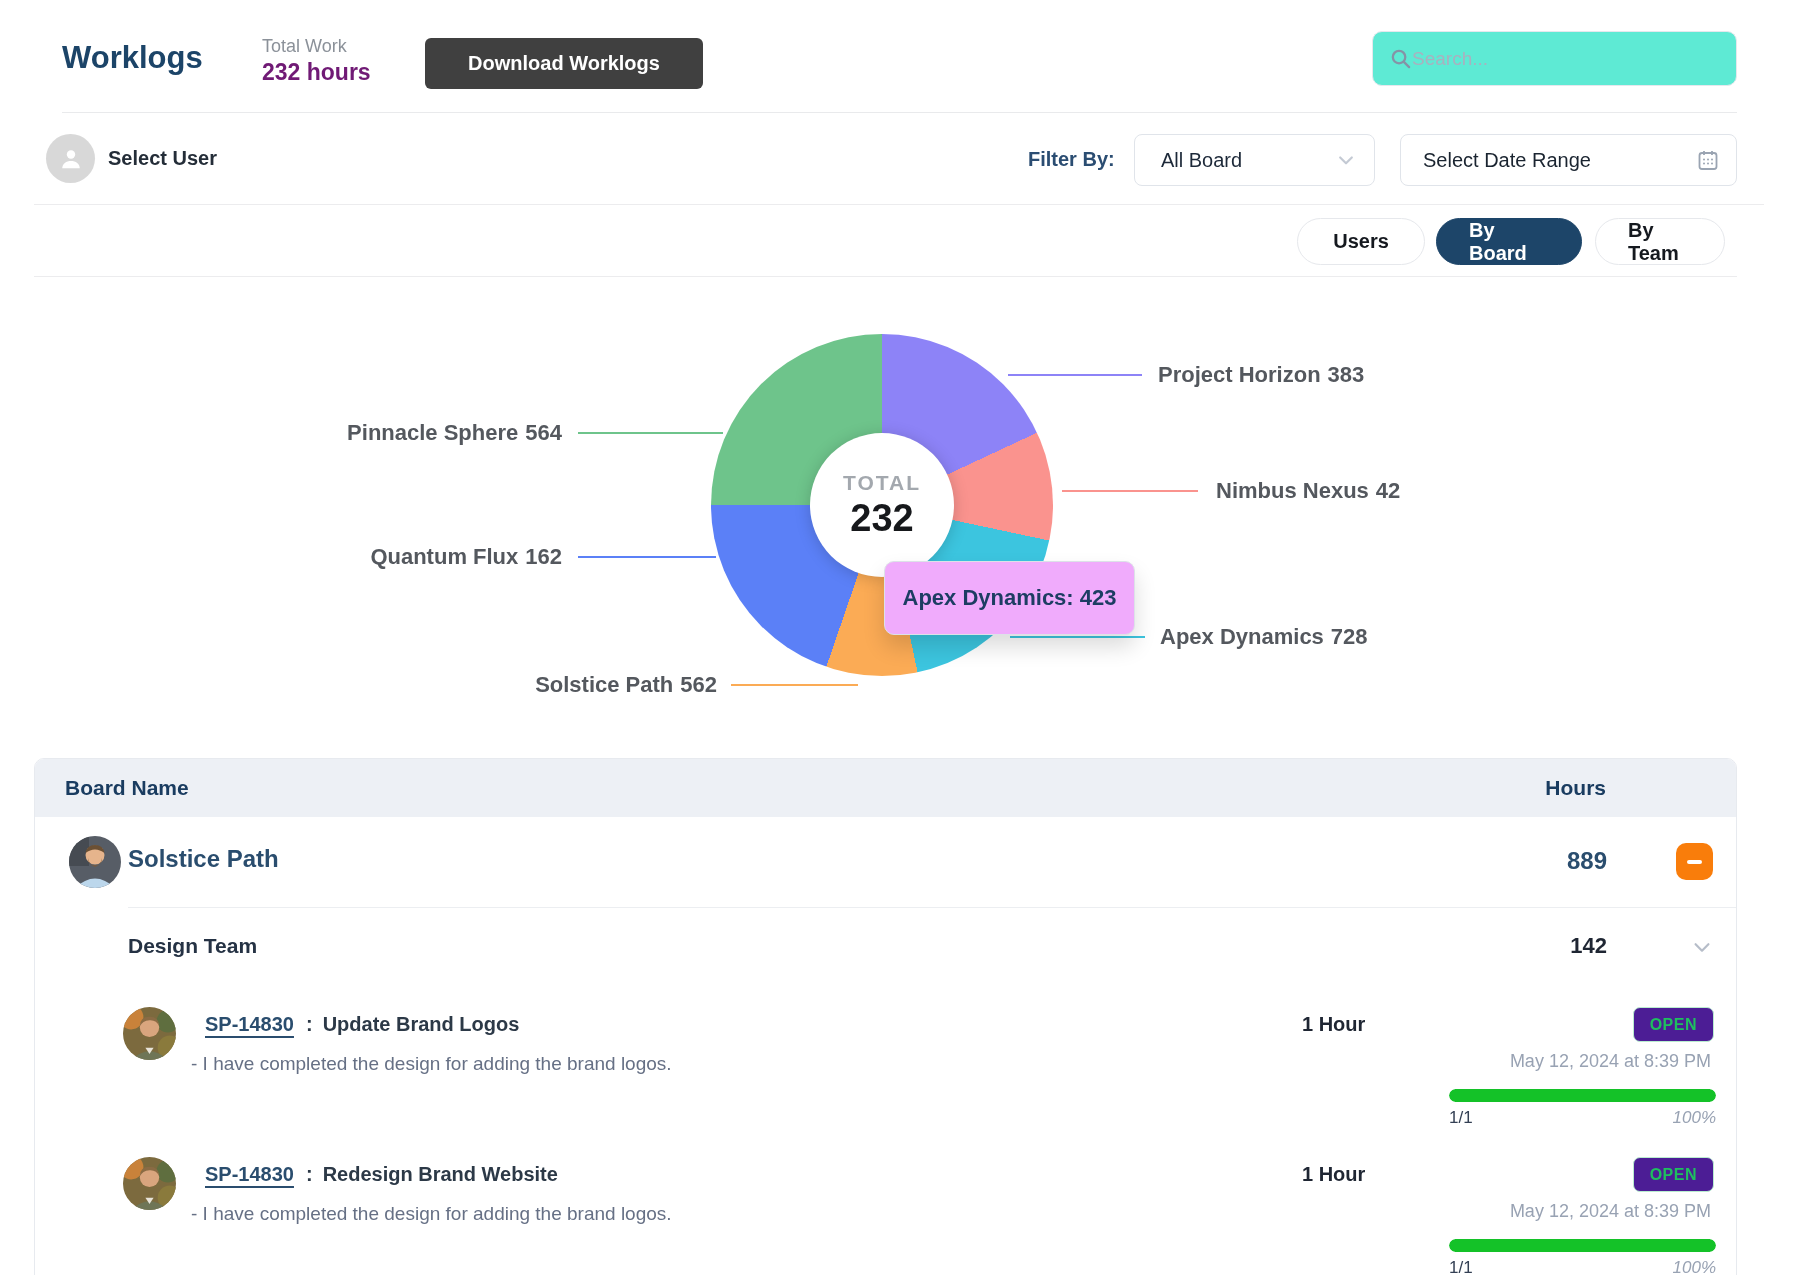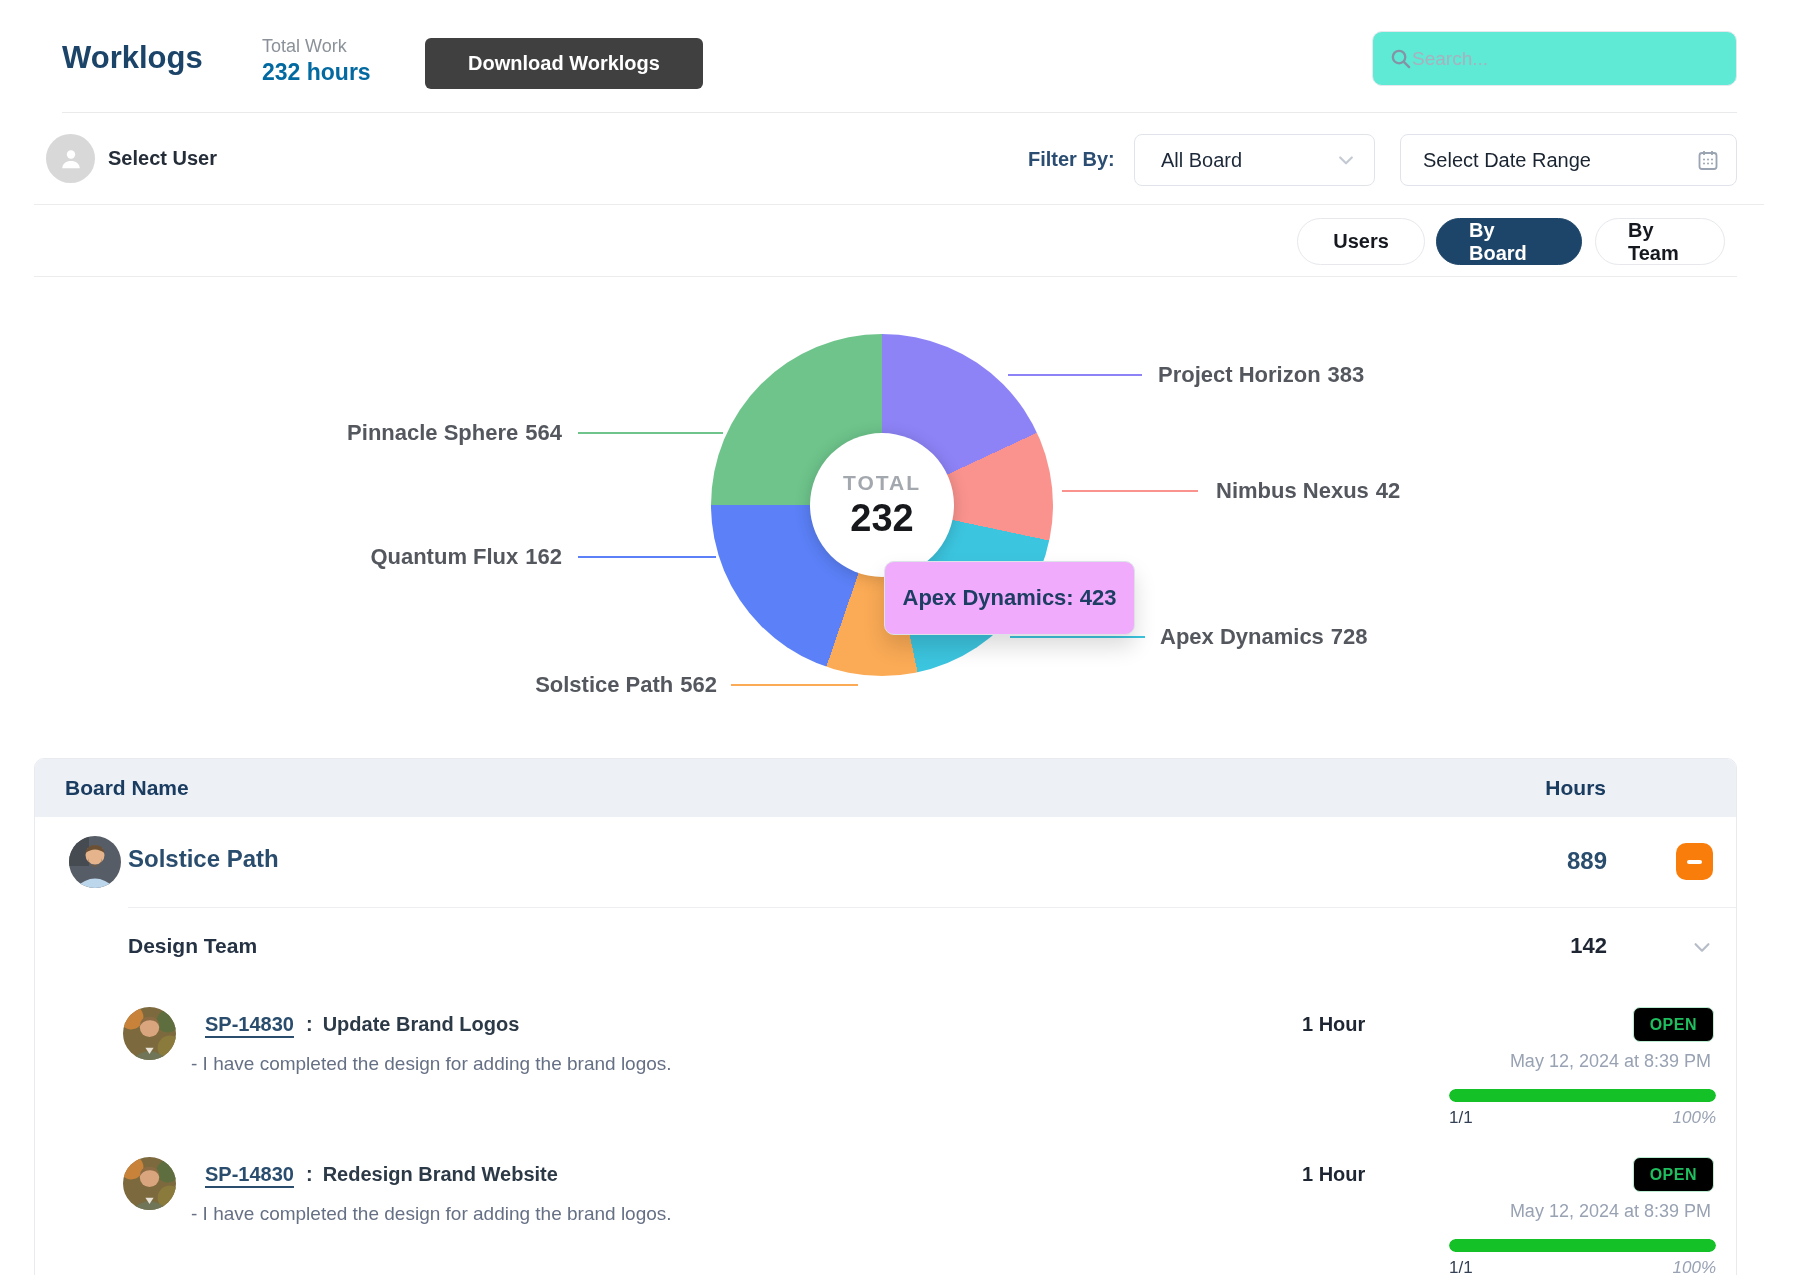--- a/index.html
+++ b/index.html
@@ -5,21 +5,21 @@
   * { margin:0; padding:0; box-sizing:border-box; }
   html,body { width:1800px; height:1275px; overflow:hidden; background:#ffffff;
     font-family:"Liberation Sans","DejaVu Sans",sans-serif; }
   .abs { position:absolute; }
   #page { position:relative; width:1800px; height:1275px; background:#fff; }
 
   
   .app-title { left:62px; top:40px; font-size:31px; font-weight:bold; color:#1c4468; }
   .total-work { left:262px; top:36px; }
   .total-work .lbl { font-size:18px; color:#8b9199; }
-  .total-work .val { font-size:23px; font-weight:bold; color:#0369a1; margin-top:2px; }
+  .total-work .val { font-size:23px; font-weight:bold; color:#701a75; margin-top:2px; }
   .download-btn { left:425px; top:38px; width:278px; height:51px; background:#404040;
     border:none; border-radius:6px; color:#fff; font-size:20px; font-weight:bold;
     display:flex; align-items:center; justify-content:center; cursor:pointer;
     font-family:inherit; }
   .search-box { left:1372px; top:31px; width:365px; height:55px; border:1px solid #e5e8ed;
     border-radius:10px; display:flex; align-items:center; padding:0 16px; background:#5eead4; }
   .search-box input { border:none; outline:none; font-size:19px; color:#333; width:100%;
     font-family:inherit; background:transparent; }
   .search-box input::placeholder { color:#a9b1bf; }
   .hdr-divider { top:112px; left:62px; width:1675px; height:1px; background:#e9eaec; }
@@ -89,21 +89,21 @@
   .task-row { position:absolute; left:0; right:0; height:150px; }
   .task-row.t0 { top:242px; }
   .task-row.t1 { top:392px; }
   .task-row .avatar { position:absolute; left:88px; top:6px; }
   .task-title { position:absolute; left:170px; top:12px; font-size:20px; white-space:nowrap; }
   .task-id { color:#2a4d6e; font-weight:bold; text-decoration:underline; text-underline-offset:5px; cursor:pointer; }
   .task-sep { color:#2c3947; font-weight:bold; margin:0 10px 0 12px; }
   .task-name { color:#2c3947; font-weight:bold; }
   .task-duration { position:absolute; left:1267px; top:12px; font-size:20px; font-weight:bold; color:#1f2633; }
   .status-badge { position:absolute; right:22px; top:6px; height:35px; padding:0 16px;
-    background:#000000; border:1px solid #b9ecd0; border-radius:7px;
+    background:#4c1d95; border:1px solid #b9ecd0; border-radius:7px;
     display:flex; align-items:center; font-size:16px; font-weight:bold; color:#1fbf5f; letter-spacing:.5px; }
   .task-desc { position:absolute; left:156px; top:52px; font-size:19px; color:#667085; }
   .task-date { position:absolute; right:25px; top:50px; font-size:18px; color:#98a2b3; }
   .progress-wrap { position:absolute; right:20px; top:88px; width:267px; height:13px;
     border-radius:7px; background:#e8f8ea; overflow:hidden; }
   .progress-fill { height:100%; border-radius:7px; background:#14c228; }
   .progress-labels { position:absolute; right:20px; top:107px; width:267px;
     display:flex; justify-content:space-between; }
   .progress-labels .frac { font-size:17px; color:#344054; }
   .progress-labels .pct { font-size:17px; font-style:italic; color:#98a2b3; }

